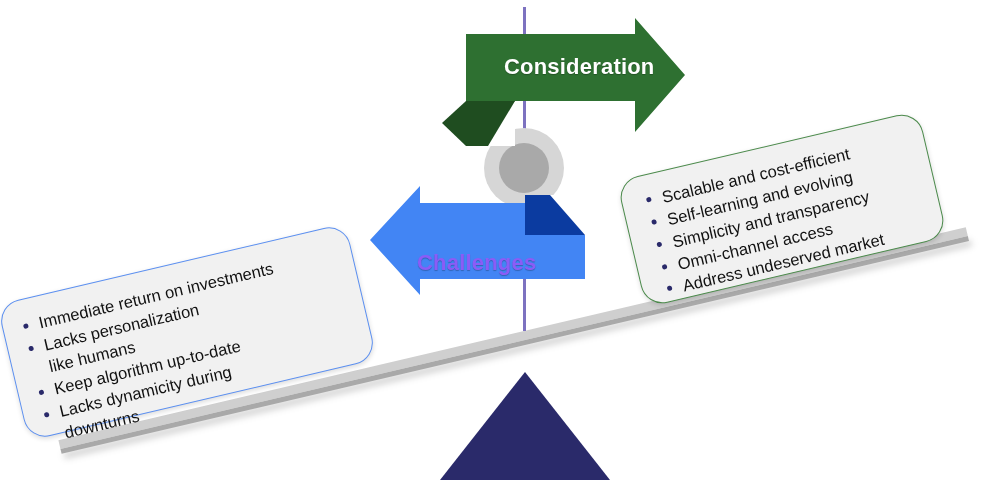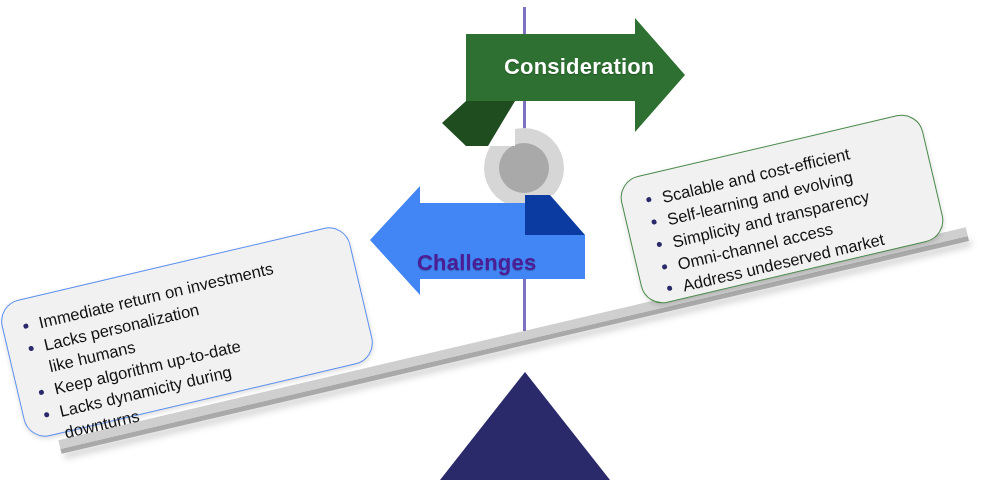--- a/index.html
+++ b/index.html
@@ -219,21 +219,21 @@
       <polygon points="11,16 180,16 180,0 230,57 180,114 180,83 11,83" fill="#2e7031"></polygon>
       <polygon points="11,83 60,83 33,128 11,128" fill="#1f4d20"></polygon>
     </svg>
     <div id="label-consideration" class="arrow-label" style="color: rgb(255, 255, 255);">Consideration</div>
 
     <svg id="arrow-blue" class="arrow-svg" width="240" height="130" viewBox="0 0 240 130" aria-hidden="true">
       <polygon points="165,9 225,9 225,49 165,49" fill="#0b3ba0"></polygon>
       <polygon points="225,9 225,49 190,9" fill="#ffffff"></polygon>
       <polygon points="60,17 60,0 10,54 60,109 60,93 225,93 225,49 165,49 165,17" fill="#4285f4"></polygon>
     </svg>
-    <div id="label-challenges" class="arrow-label" style="color: #4c1d95;">Challenges</div>
+    <div id="label-challenges" class="arrow-label" style="color: #8b5cf6;">Challenges</div>
 
     <div id="box-right" class="infobox" style="border-color: rgb(75, 138, 75); background: rgb(241, 241, 241); transform: rotate(-13.2deg);">
       <ul class="bullets">
         <li><span class="dot" style="background: rgb(42, 42, 106);"></span><span>Scalable and cost-efficient</span></li>
         <li><span class="dot" style="background: rgb(42, 42, 106);"></span><span>Self-learning and evolving</span></li>
         <li><span class="dot" style="background: rgb(42, 42, 106);"></span><span>Simplicity and transparency</span></li>
         <li><span class="dot" style="background: rgb(42, 42, 106);"></span><span>Omni-channel access</span></li>
         <li><span class="dot" style="background: rgb(42, 42, 106);"></span><span>Address undeserved market</span></li>
       </ul>
     </div>

